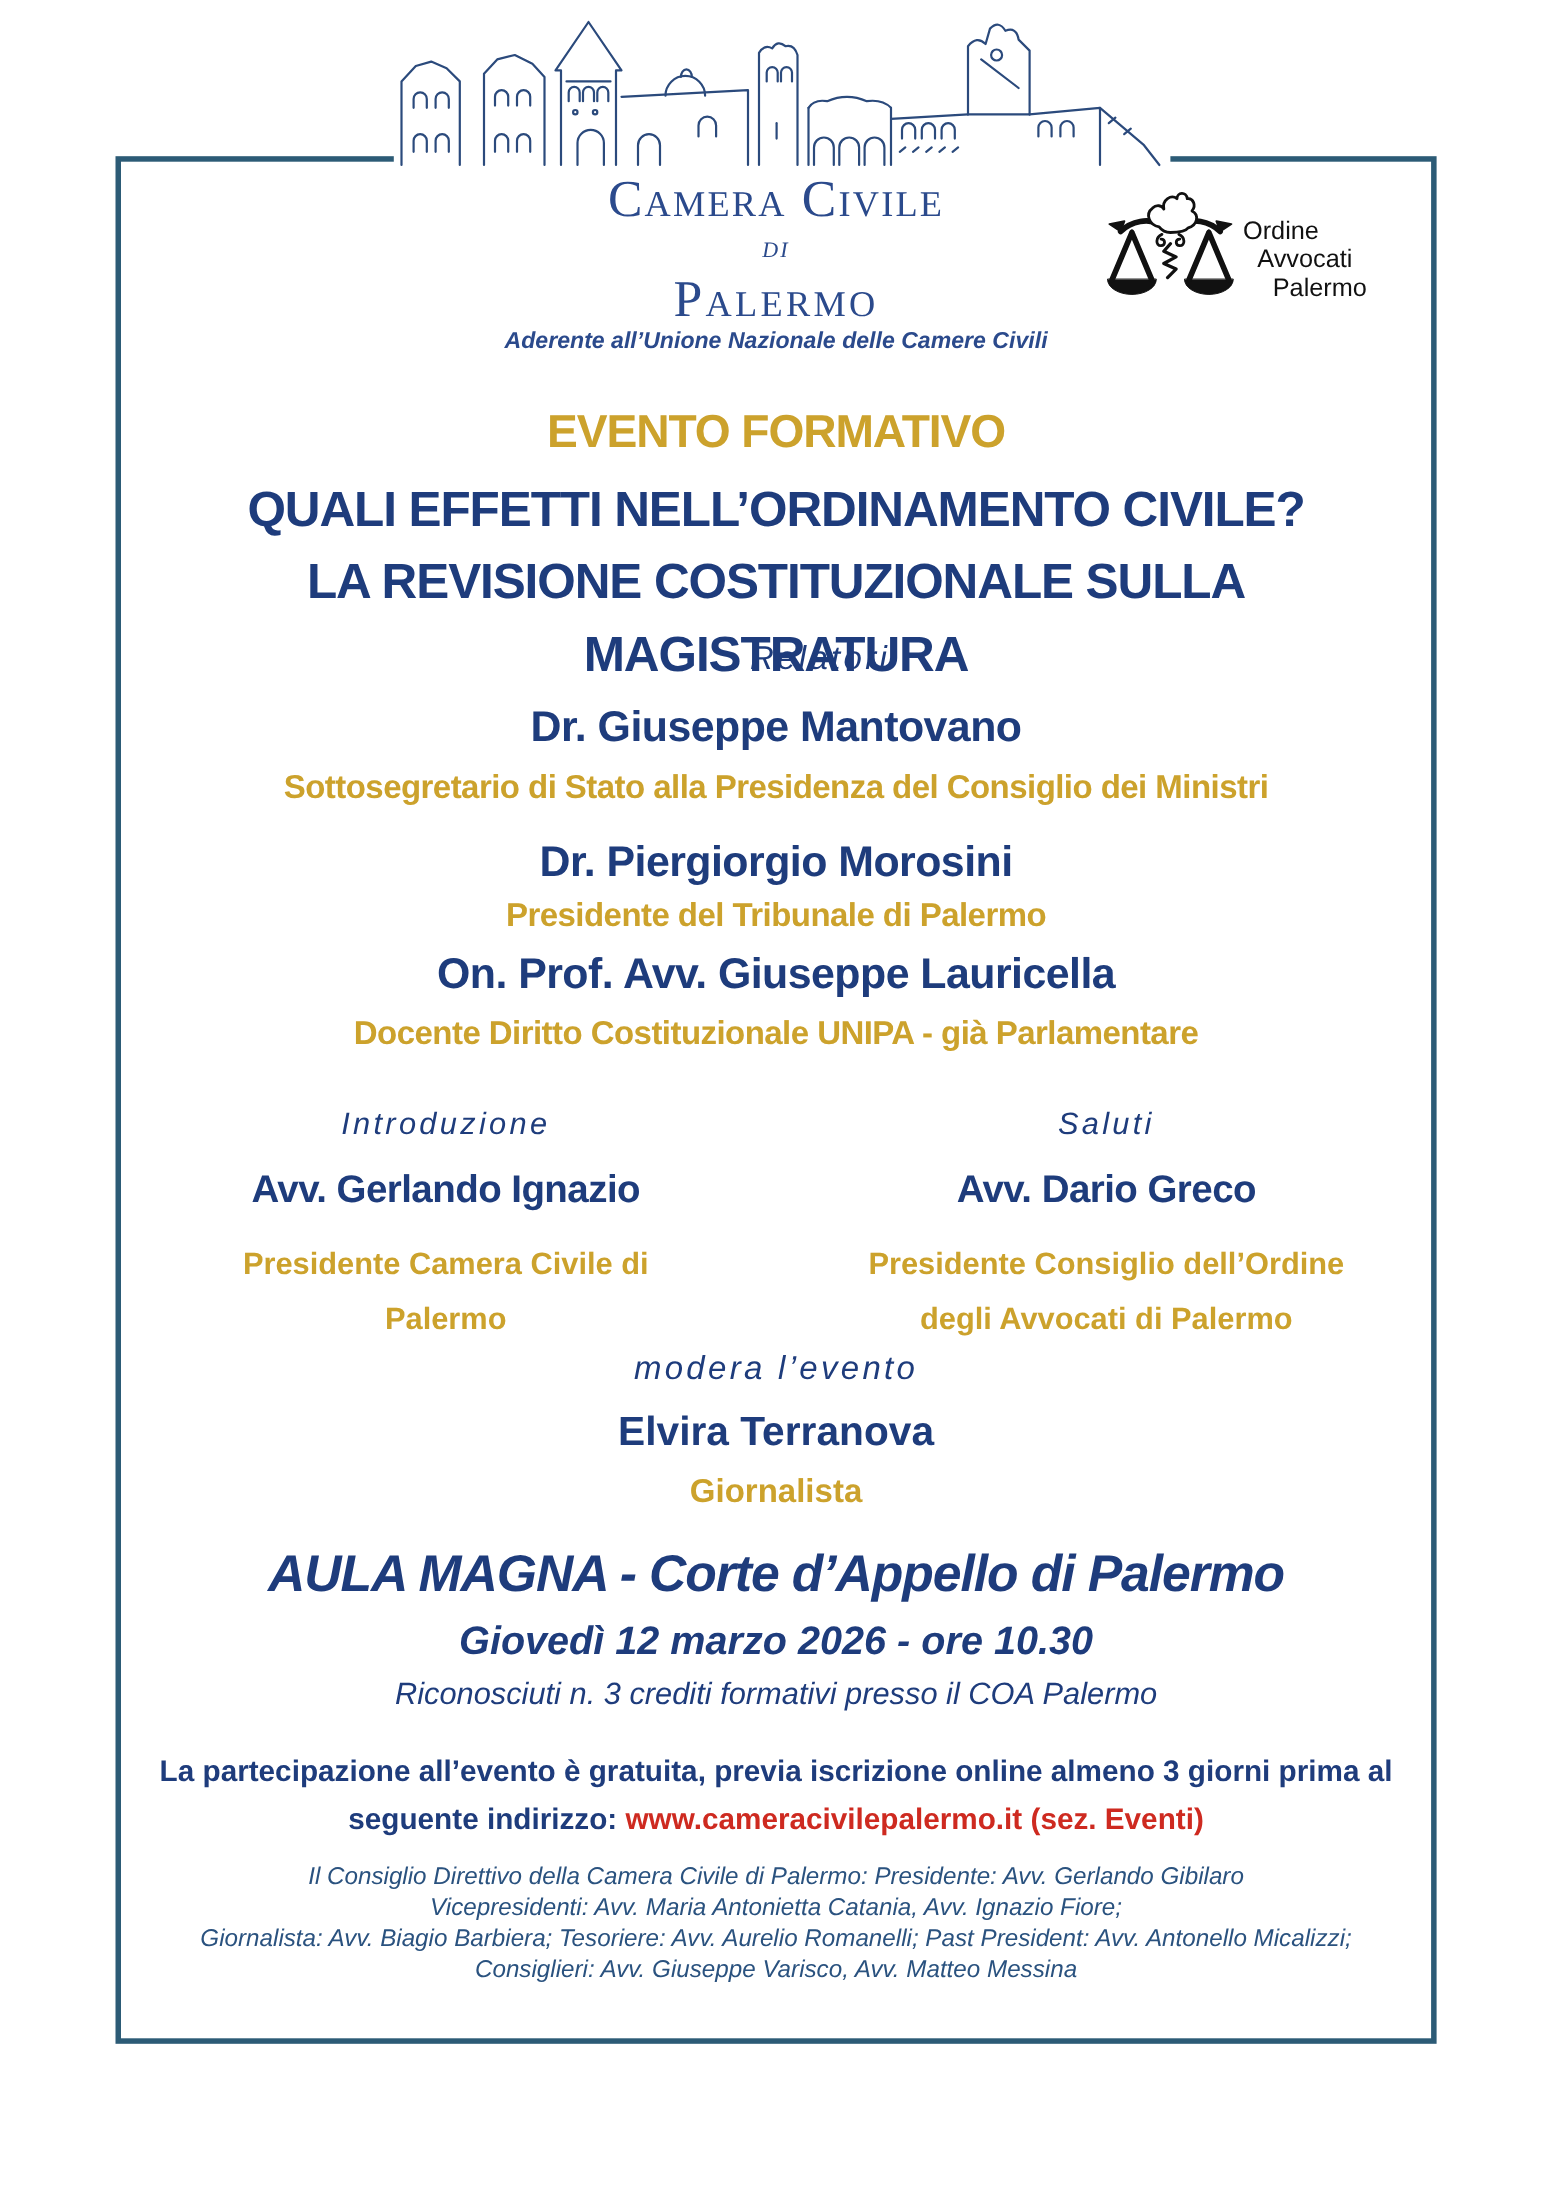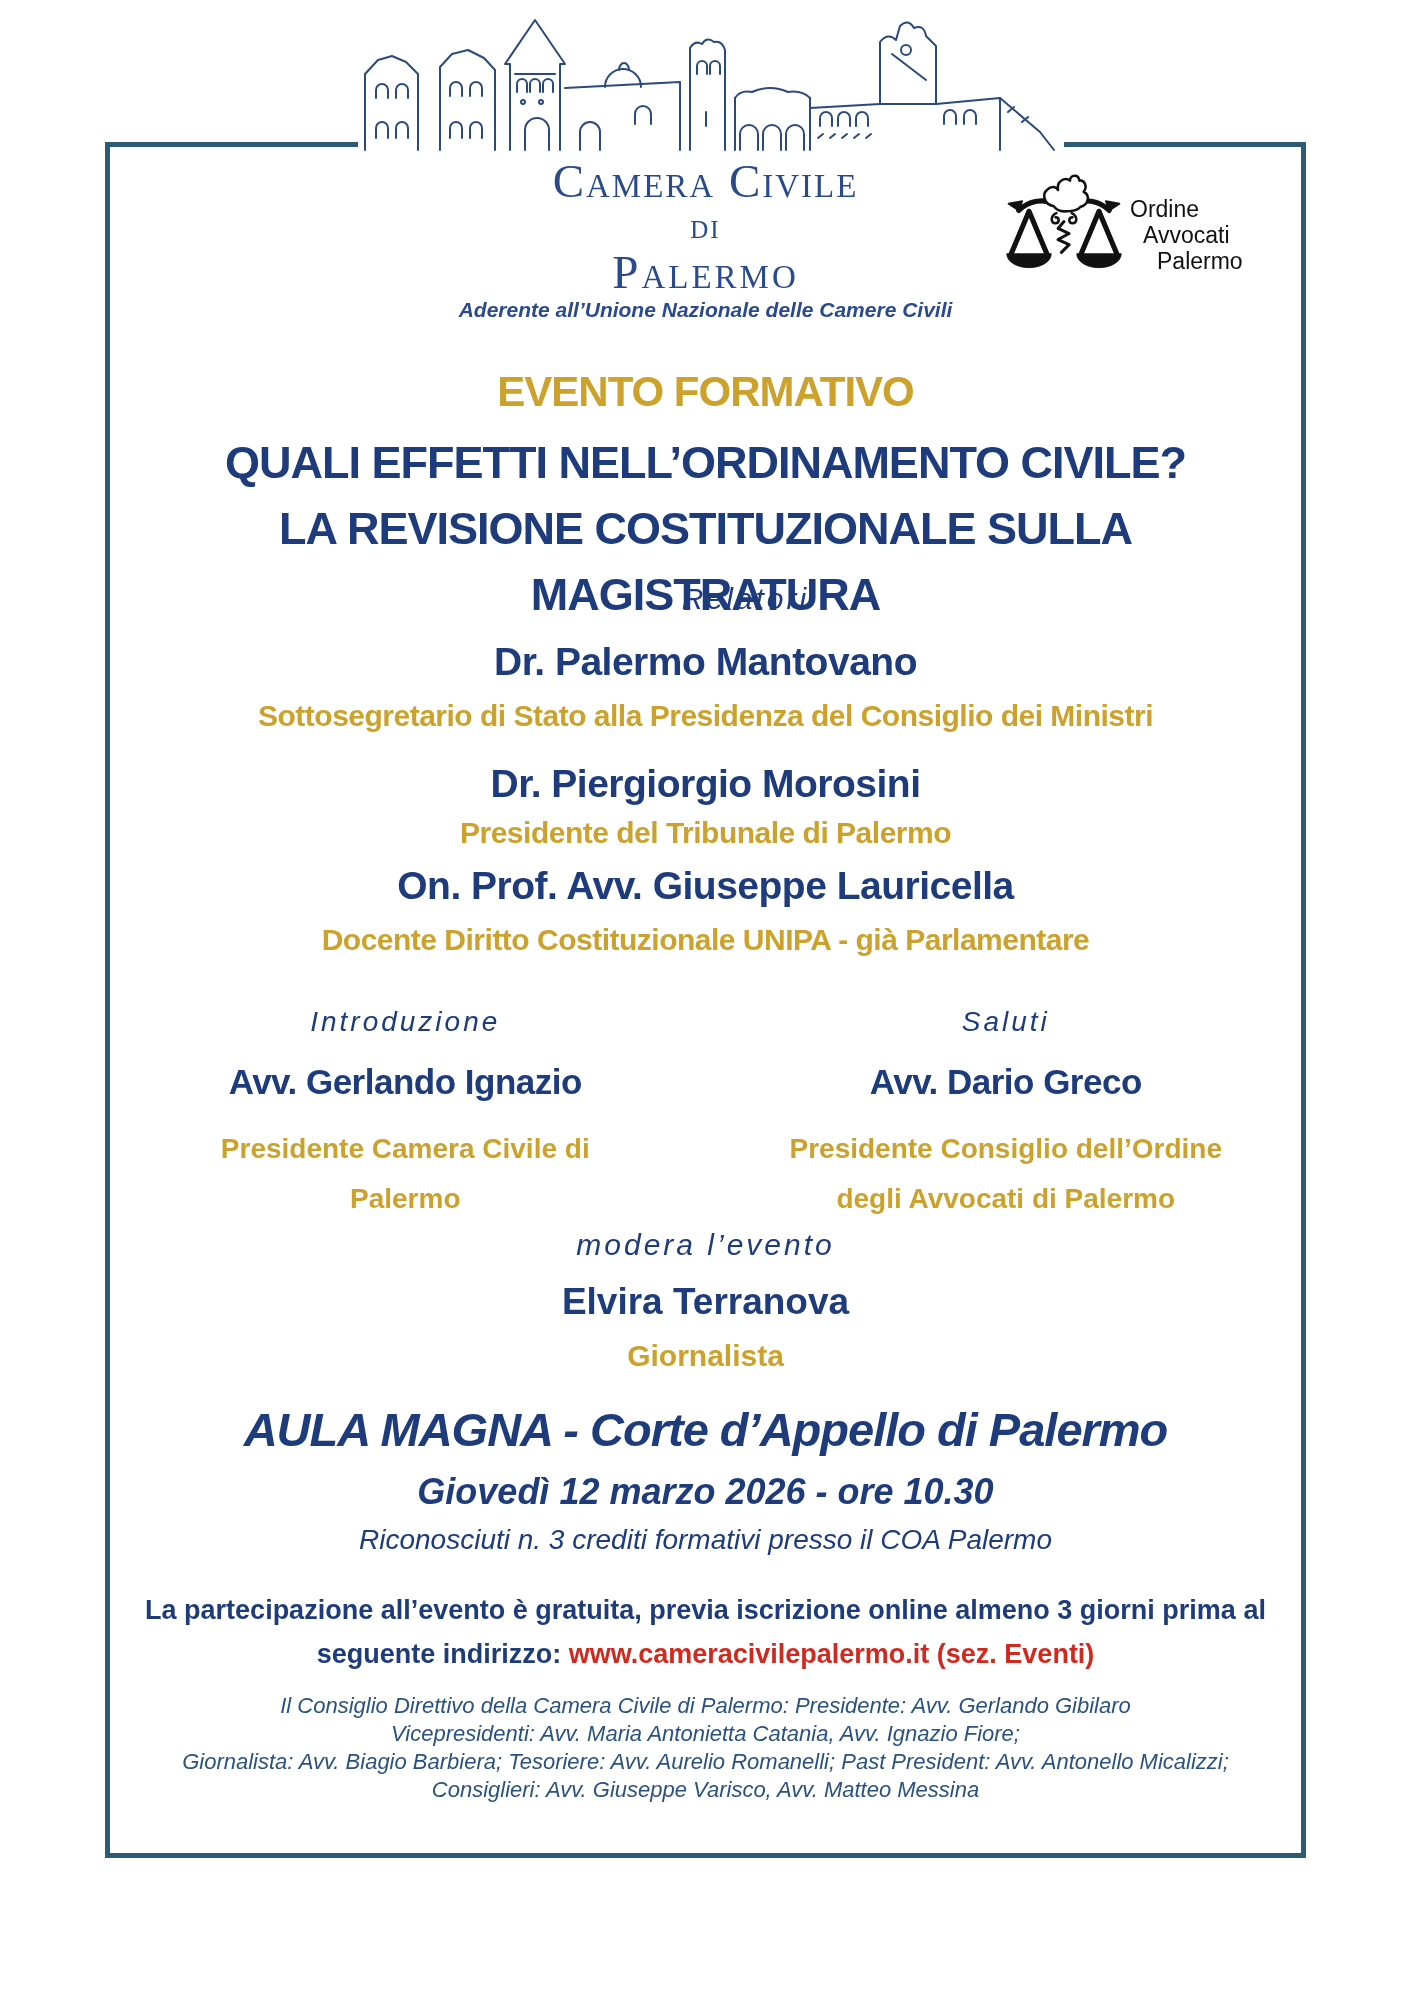--- a/index.html
+++ b/index.html
@@ -38,21 +38,21 @@
     width:740px;height:142px;z-index:3;
   }
   
   .band{
     position:absolute;left:105px;width:1201px;
     text-align:center;z-index:4;
   }
   
   .org-name{top:158px;color:var(--logo-navy);font-family:"Liberation Serif", serif;}
   .org-line1{font-size:47px;font-variant:small-caps;letter-spacing:2px;line-height:46px;}
-  .org-line2{font-size:36px;font-variant:small-caps;letter-spacing:2px;line-height:44px;}
+  .org-line2{font-size:28px;font-variant:small-caps;letter-spacing:2px;line-height:44px;font-style:italic;}
   .org-line3{font-size:47px;font-variant:small-caps;letter-spacing:3px;line-height:48px;}
   .tagline{top:298px;color:var(--logo-navy);font-size:21px;font-weight:bold;font-style:italic;}
   .partner{
     position:absolute;left:1000px;top:166px;width:280px;height:132px;
     display:flex;align-items:flex-start;z-index:4;
   }
   .partner-icon{width:128px;height:124px;flex:0 0 auto;}
   .partner-text{margin-top:30px;margin-left:2px;color:var(--ink);font-size:23px;line-height:26px;text-align:left;}
   .partner-text .l2{margin-left:13px;}
   .partner-text .l3{margin-left:27px;}
@@ -192,21 +192,21 @@
   </div>
 
   <div class="band kicker">EVENTO FORMATIVO</div>
   <div class="band title">
     <div>QUALI EFFETTI NELL’ORDINAMENTO CIVILE?</div>
     <div>LA REVISIONE COSTITUZIONALE SULLA MAGISTRATURA</div>
   </div>
 
   <div class="band sec-label relatori">Relatori</div>
 
-  <div class="band sp-name n1">Dr. Palermo Mantovano</div>
+  <div class="band sp-name n1">Dr. Giuseppe Mantovano</div>
   <div class="band sp-role r1">Sottosegretario di Stato alla Presidenza del Consiglio dei Ministri</div>
 
   <div class="band sp-name n2">Dr. Piergiorgio Morosini</div>
   <div class="band sp-role r2">Presidente del Tribunale di Palermo</div>
 
   <div class="band sp-name n3">On. Prof. Avv. Giuseppe Lauricella</div>
   <div class="band sp-role r3">Docente Diritto Costituzionale UNIPA - già Parlamentare</div>
 
   <div class="cols">
     <div class="col">

